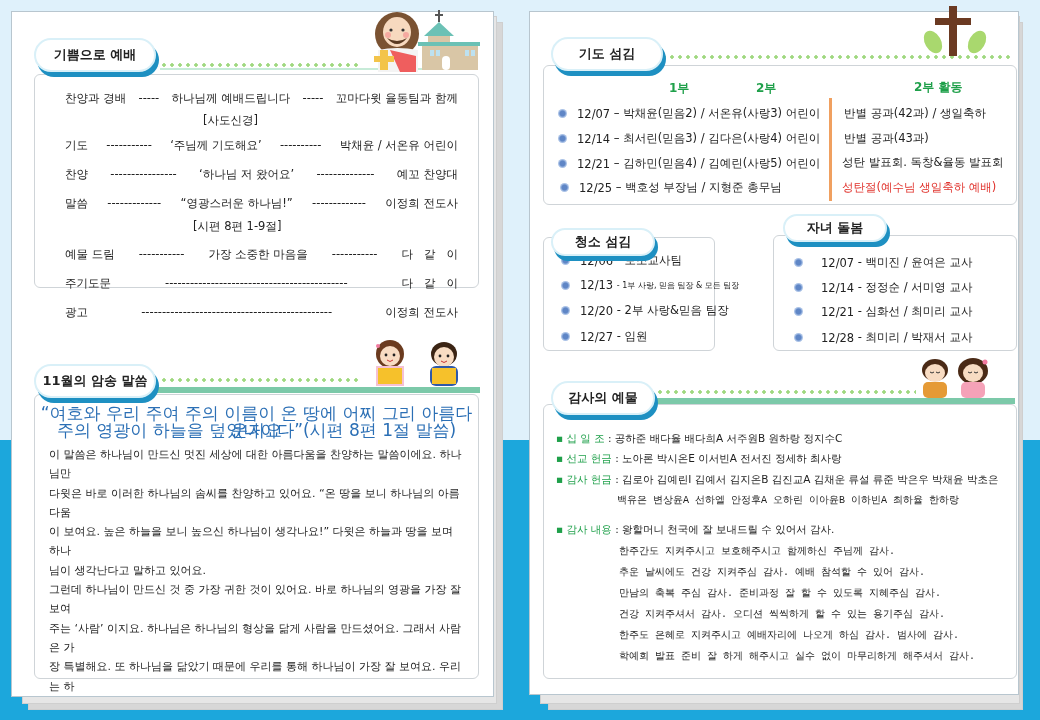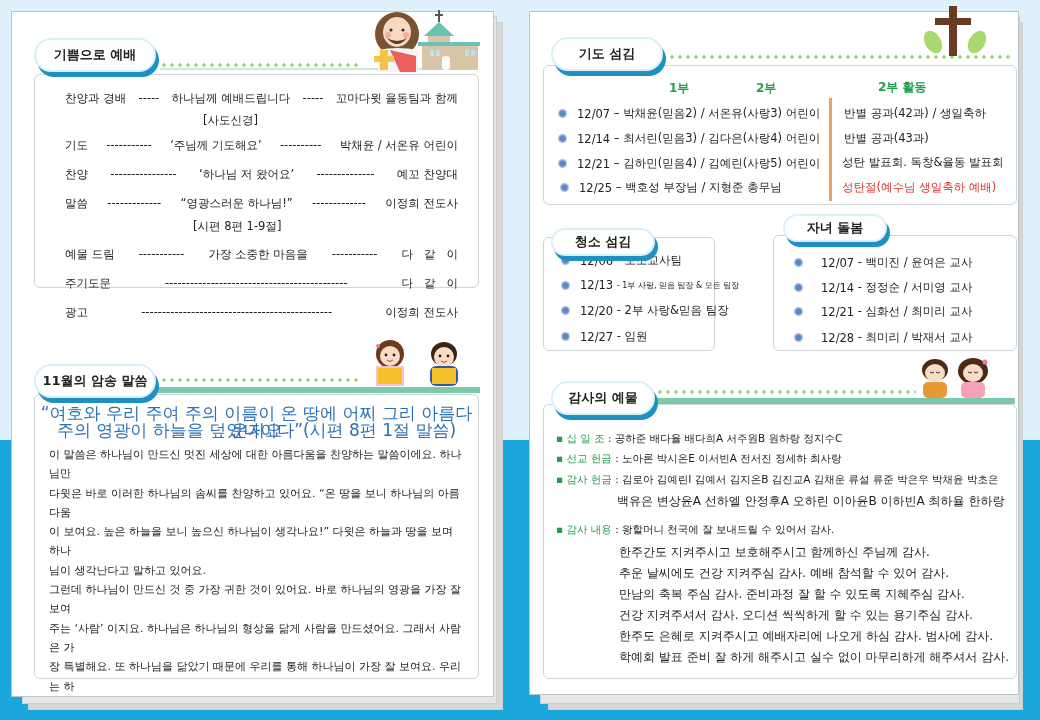--- a/index.html
+++ b/index.html
@@ -66,21 +66,21 @@
     display: inline-block; width: 9px; height: 9px; border-radius: 50%;
     background: radial-gradient(circle, #5f86c6 40%, #a9c1e6 60%);
     margin-right: 10px;
   }
   .col-head { position: absolute; color: #1fa04a; font-weight: bold; font-size: 12px; }
   .activity { position: absolute; font-size: 11.5px; white-space: nowrap; color:#222; }
   .activity.red { color: #e0312b; }
   .orange-bar { position: absolute; width: 3px; background: #f0a060; }
   .offer-row { position: absolute; font-size: 10.5px; white-space: nowrap; color:#222; }
   .offer-label { color: #1fa04a; }
-  .offer-cont { position: absolute; font-size: 12px; white-space: nowrap; color:#222; }
+  .offer-cont { position: absolute; font-size: 10px; white-space: nowrap; color:#222;font-family:Liberation Mono, monospace; }
 
   
   .illus { position: absolute; z-index: 4; }
 </style>
 </head>
 <body>
 
 <div id="left-stack" class="page-stack">
   <div class="shadow2"></div>
   <div class="shadow1"></div>
@@ -222,21 +222,21 @@
 <svg class="illus" style="left:915px; top:6px;" width="80" height="52" viewBox="0 0 80 52">
   <rect x="34" y="0" width="8" height="50" fill="#6b3a22"></rect>
   <rect x="20" y="12" width="36" height="7" fill="#6b3a22"></rect>
   <ellipse cx="18" cy="36" rx="8" ry="12" fill="#a9d86e" transform="rotate(-30 18 36)"></ellipse>
   <ellipse cx="62" cy="36" rx="8" ry="12" fill="#a9d86e" transform="rotate(30 62 36)"></ellipse>
 </svg>
 
 <div class="box" style="left:543px; top:65px; width:474px; height:140px;">
   <div class="col-head" style="left:125px; top:14px;">1부</div>
   <div class="col-head" style="left:212px; top:14px;">2부</div>
-  <div class="col-head" style="left:334px; top:13px;">2부 활동</div>
+  <div class="col-head" style="left:370px; top:13px;">2부 활동</div>
   <div class="orange-bar" style="left:285px; top:32px; height:103px;"></div>
 
   <div class="bullet-list">
     <div class="item" style="left:14px; top:40px;">
       <span class="dot"></span>
       <span>12/07</span>&nbsp;
       <span>– 박채윤(믿음2)  / 서온유(사랑3) 어린이</span>
     </div>
     <div class="item" style="left:14px; top:65px;">
       <span class="dot"></span>

